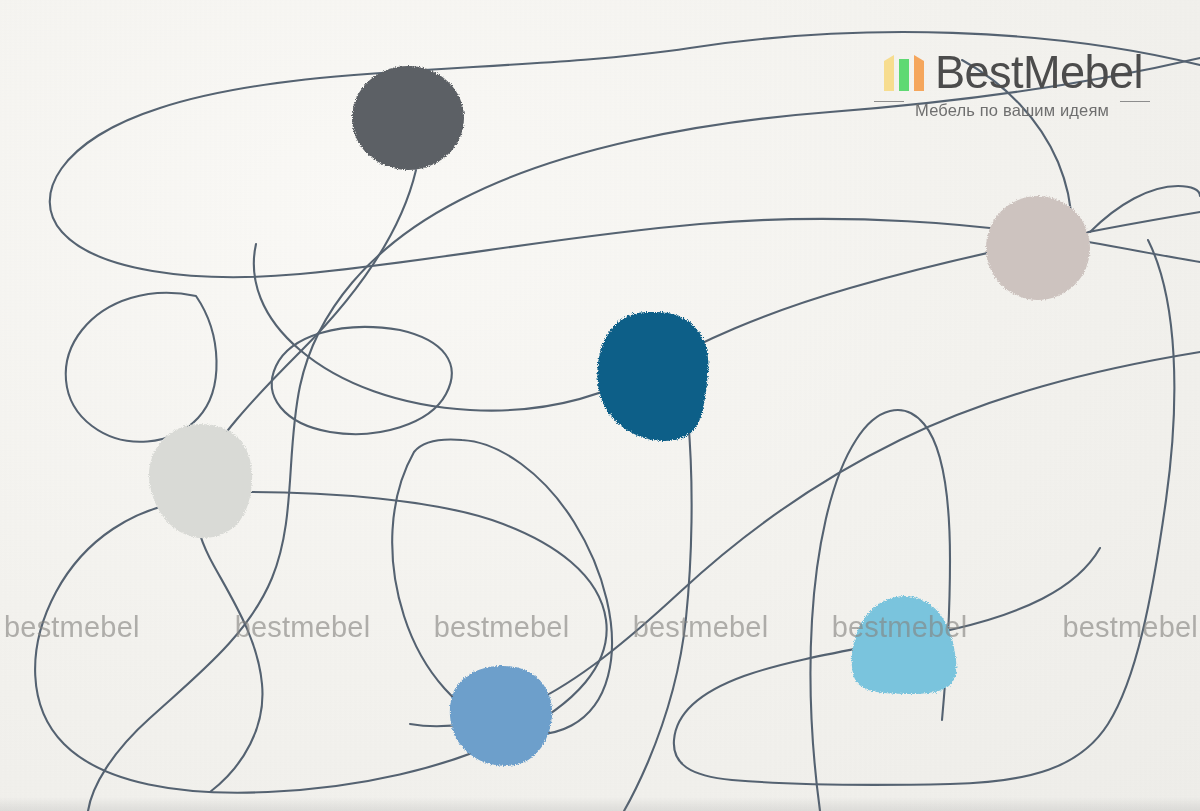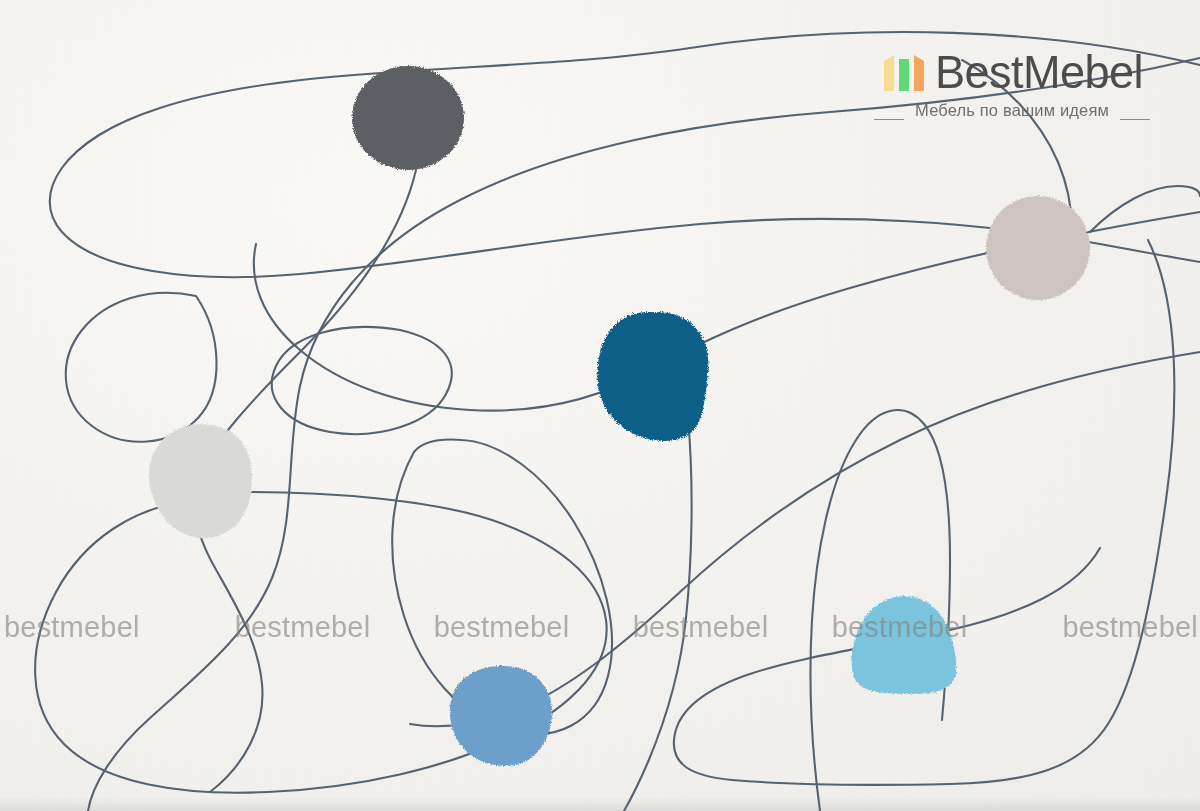--- a/index.html
+++ b/index.html
@@ -56,21 +56,21 @@
     line-height:1;
     font-weight:400;
     color:#4c4c4c;
     letter-spacing:-0.6px;
     font-family:"Liberation Sans", sans-serif;
     white-space:nowrap;
     transform:scaleX(.96);
     transform-origin:left center;
   }
   #logo-sub{
-    display:flex;align-items:flex-end;gap:11px;
+    display:flex;align-items:flex-start;gap:11px;
     margin-top:6px;margin-right:2px;
   }
   .rule{display:block;width:30px;height:1px;background:#8d8d8d;}
   #logo-tag{
     font-size:16.5px;
     color:#6f6f6f;
     letter-spacing:.15px;
     white-space:nowrap;
     font-family:"Liberation Sans", sans-serif;
   }

